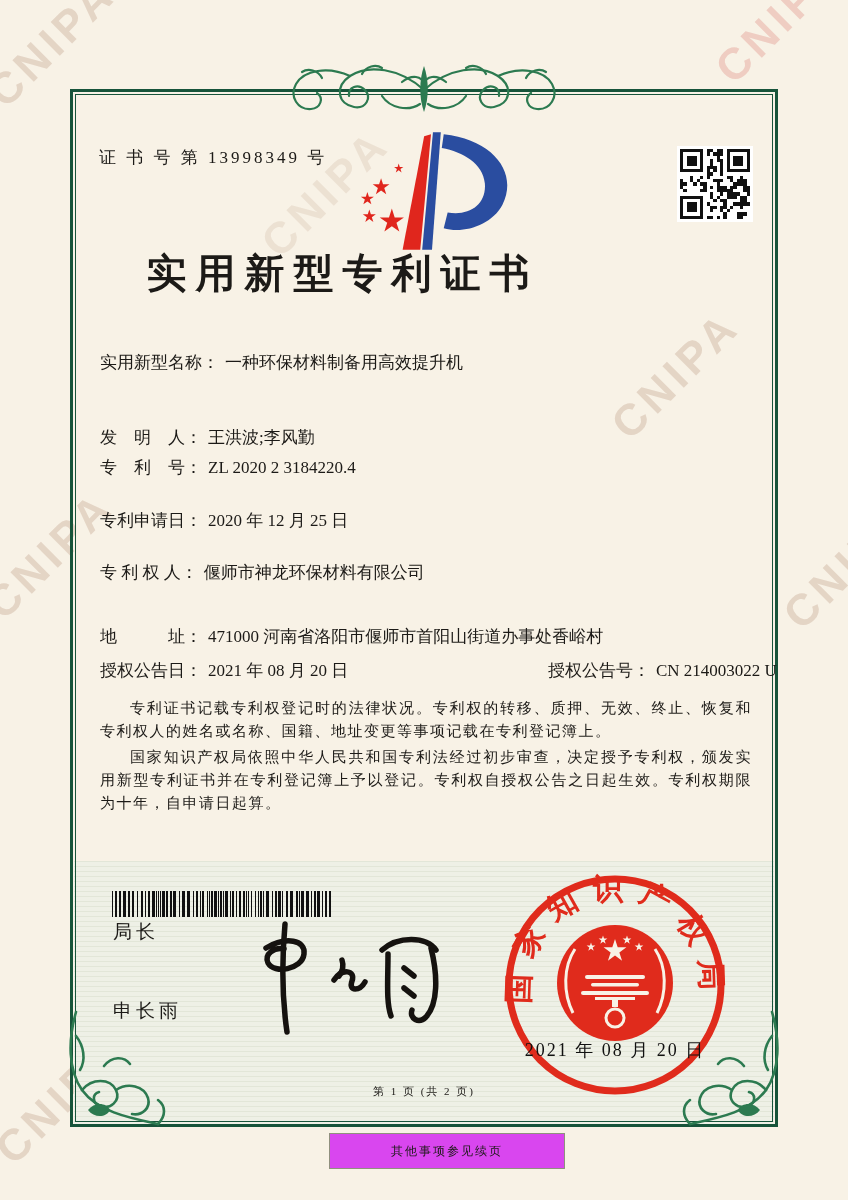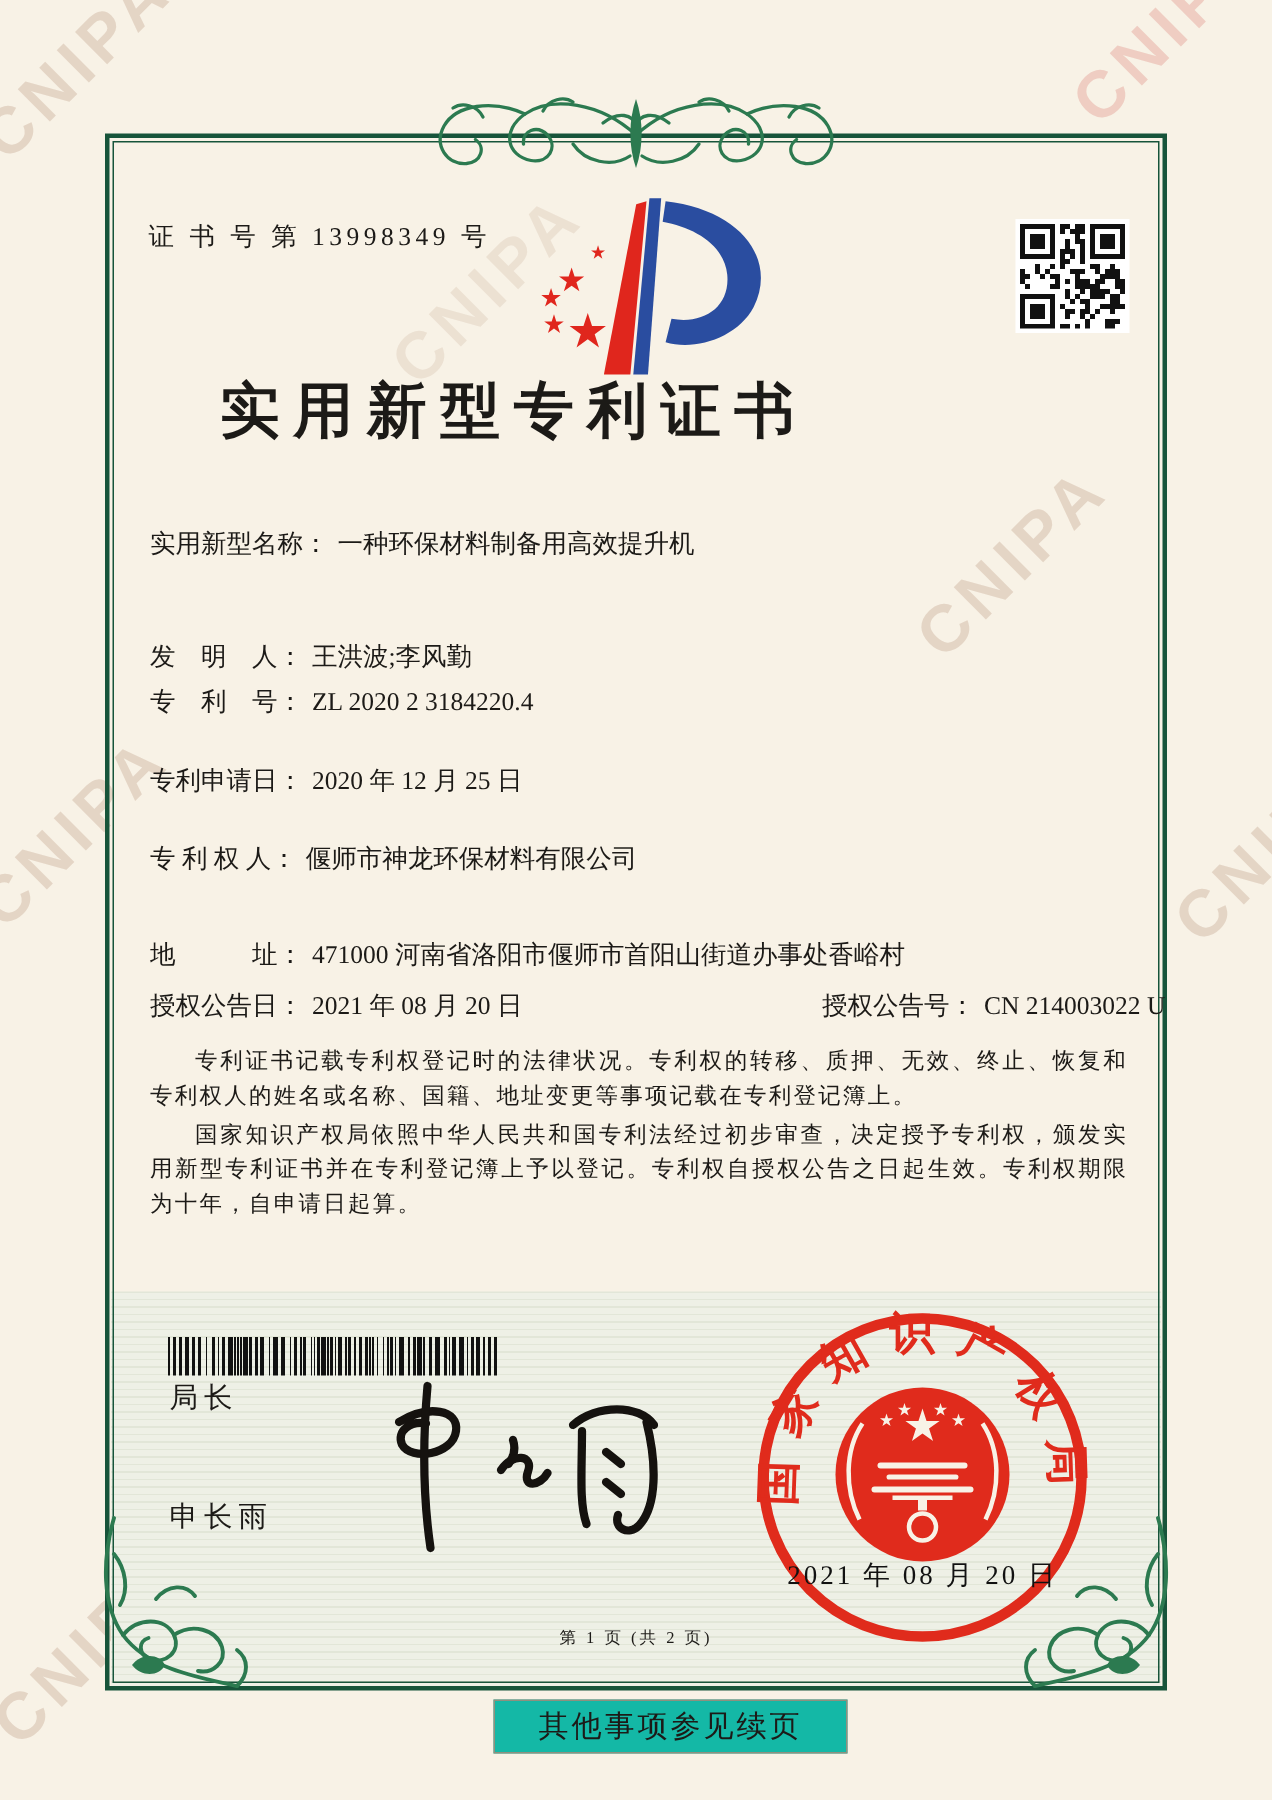--- a/index.html
+++ b/index.html
@@ -43,22 +43,22 @@
         font-family:"Liberation Sans","DejaVu Sans",sans-serif;}
   .officer-name{position:absolute;left:113px;top:998px;font-size:19px;letter-spacing:4px;z-index:4;
         font-family:Liberation Serif, serif;}
   .signature{position:absolute;left:238px;top:918px;z-index:5;}
   .seal{position:absolute;left:501px;top:871px;z-index:5;}
   .seal-date{position:absolute;left:501px;top:1038px;width:228px;text-align:center;
              font-size:18px;letter-spacing:2px;color:#111;z-index:6;}
   .page-footer{position:absolute;left:0;top:1084px;width:848px;text-align:center;
                font-size:11px;letter-spacing:2px;z-index:6;}
   .note-box{position:absolute;left:329px;top:1133px;width:234px;height:34px;line-height:34px;
-            border:1px solid #90907e;text-align:center;font-size:20px;letter-spacing:2px;
-            background:#14b8a6;z-index:4;}
+            border:1px solid #90907e;text-align:center;font-size:12px;letter-spacing:2px;
+            background:#d946ef;z-index:4;}
 </style>
 </head>
 <body>
 
 <div class="page">
 
   <span class="wm" style="left:-28px;top:18px;">CNIPA</span>
   <span class="wm pink" style="left:700px;top:-6px;">CNIPA</span>
   <span class="wm faint" style="left:246px;top:168px;">CNIPA</span>
   <span class="wm" style="left:596px;top:350px;">CNIPA</span>

